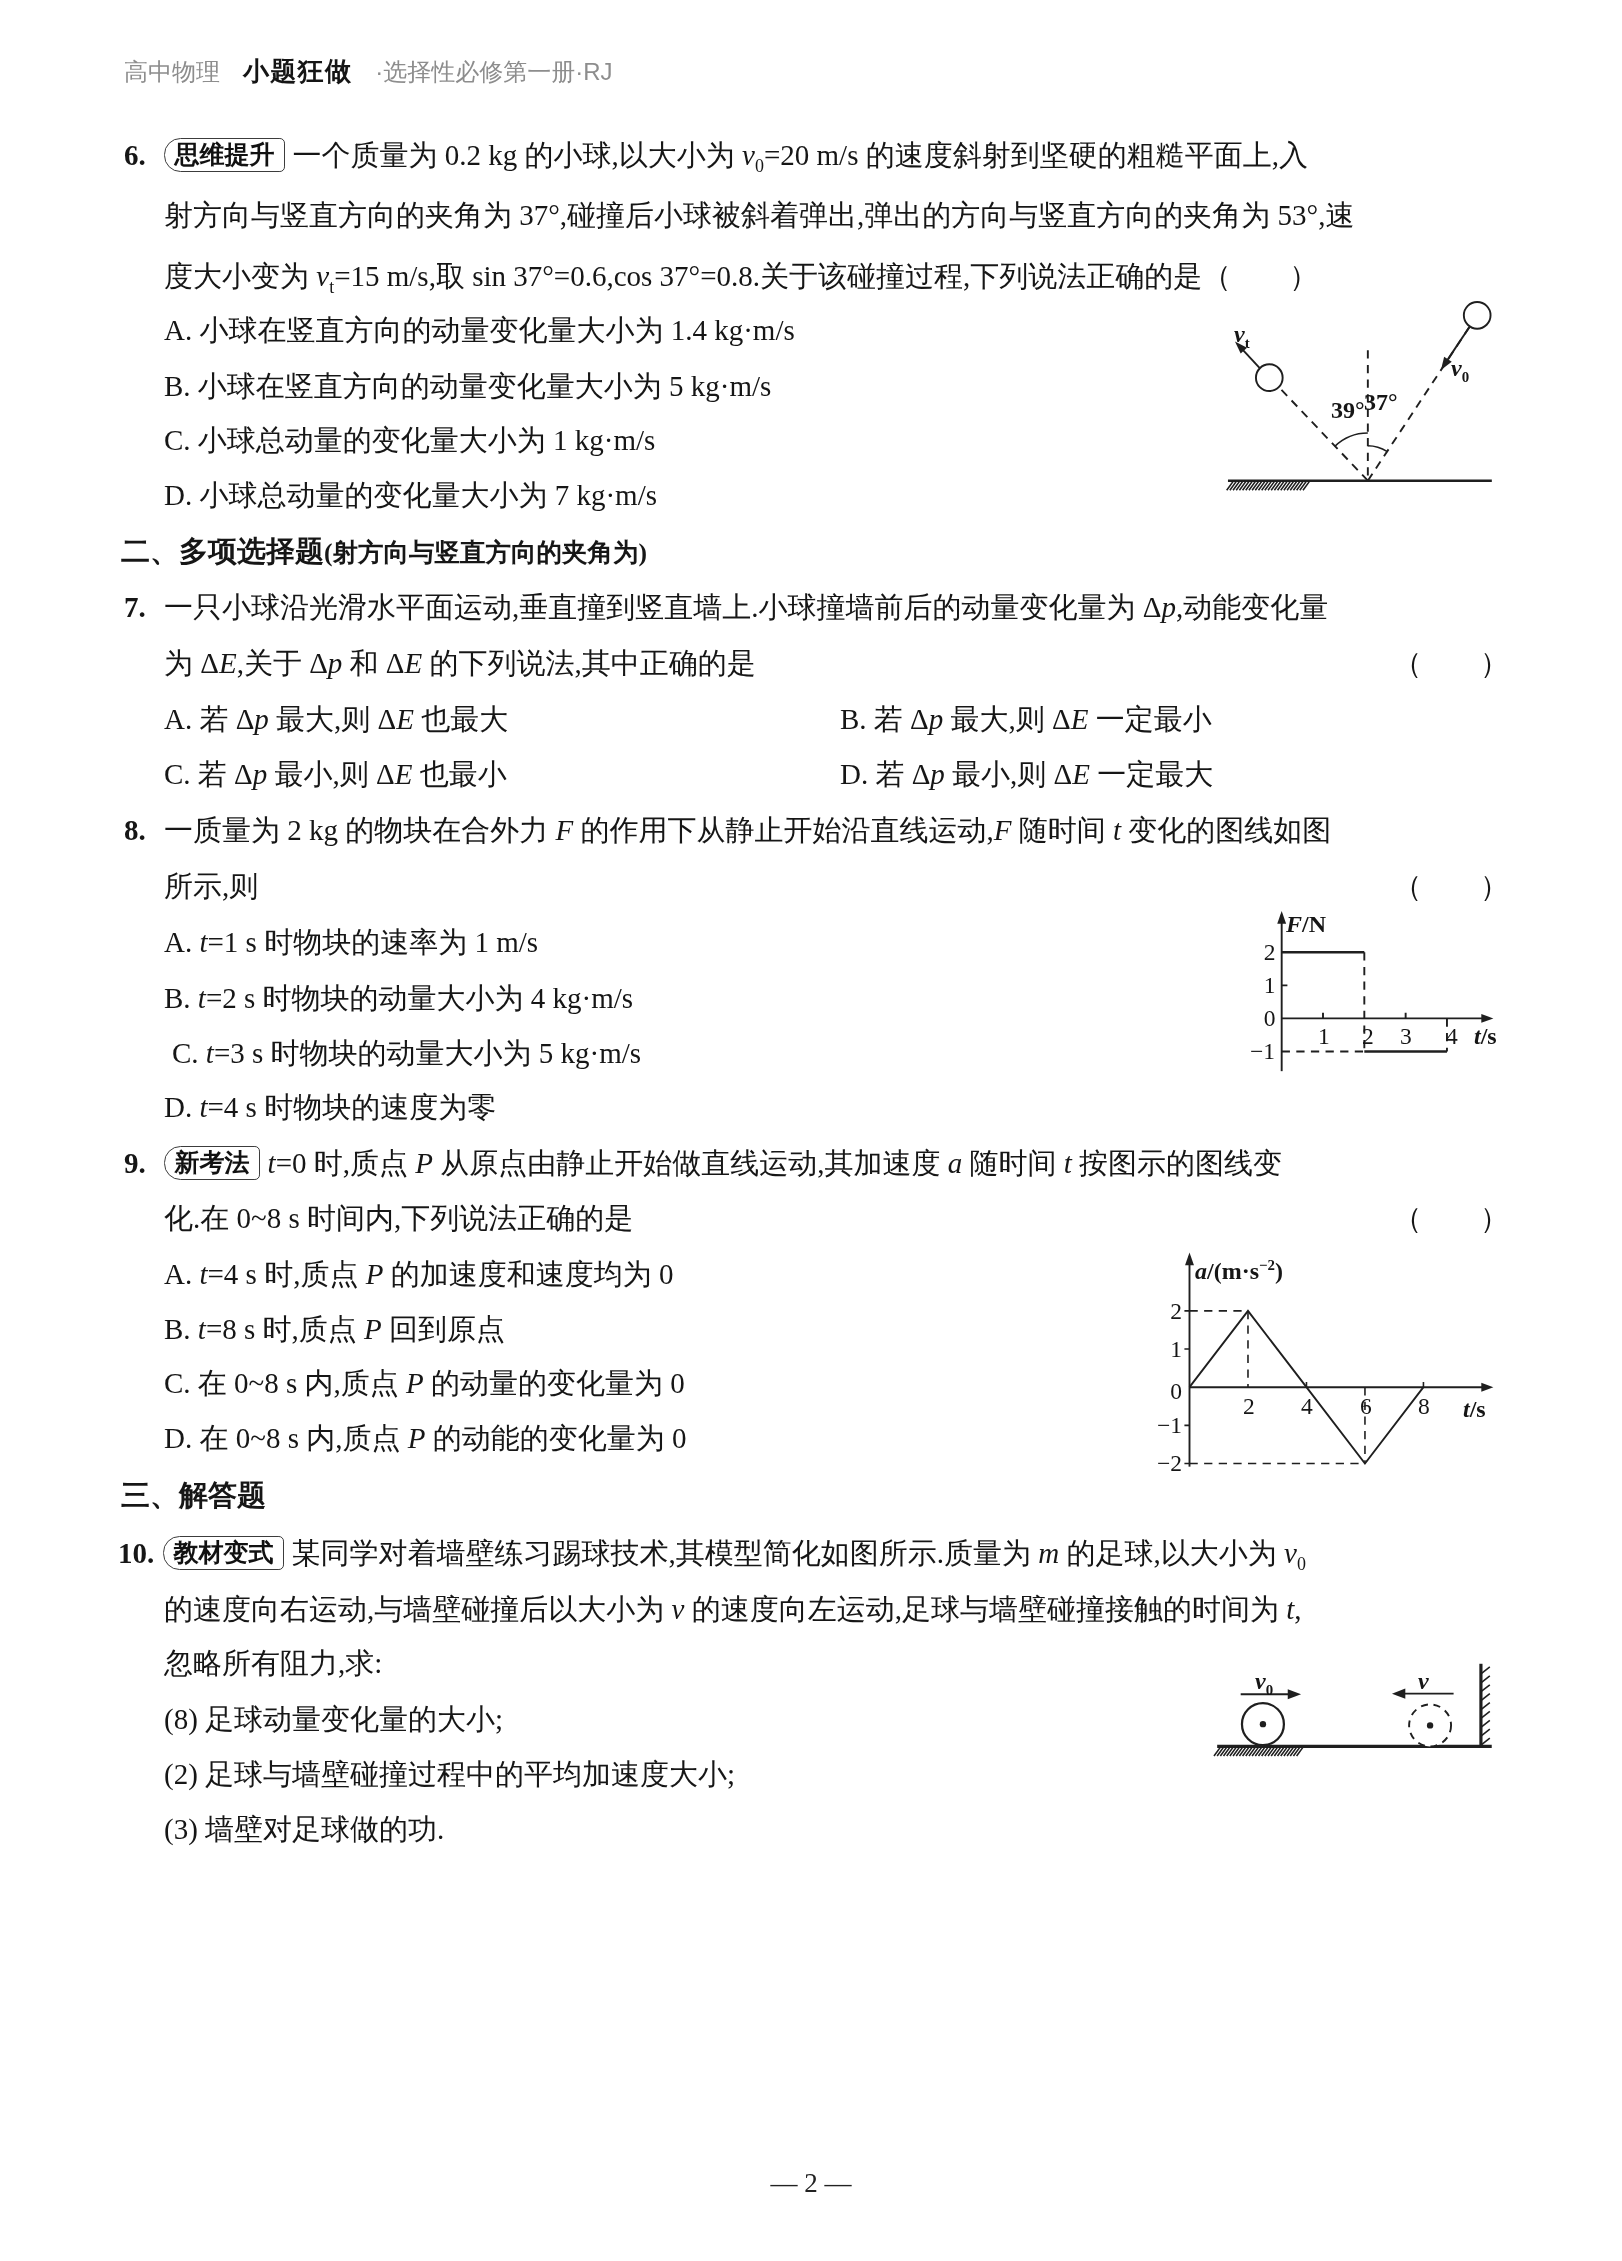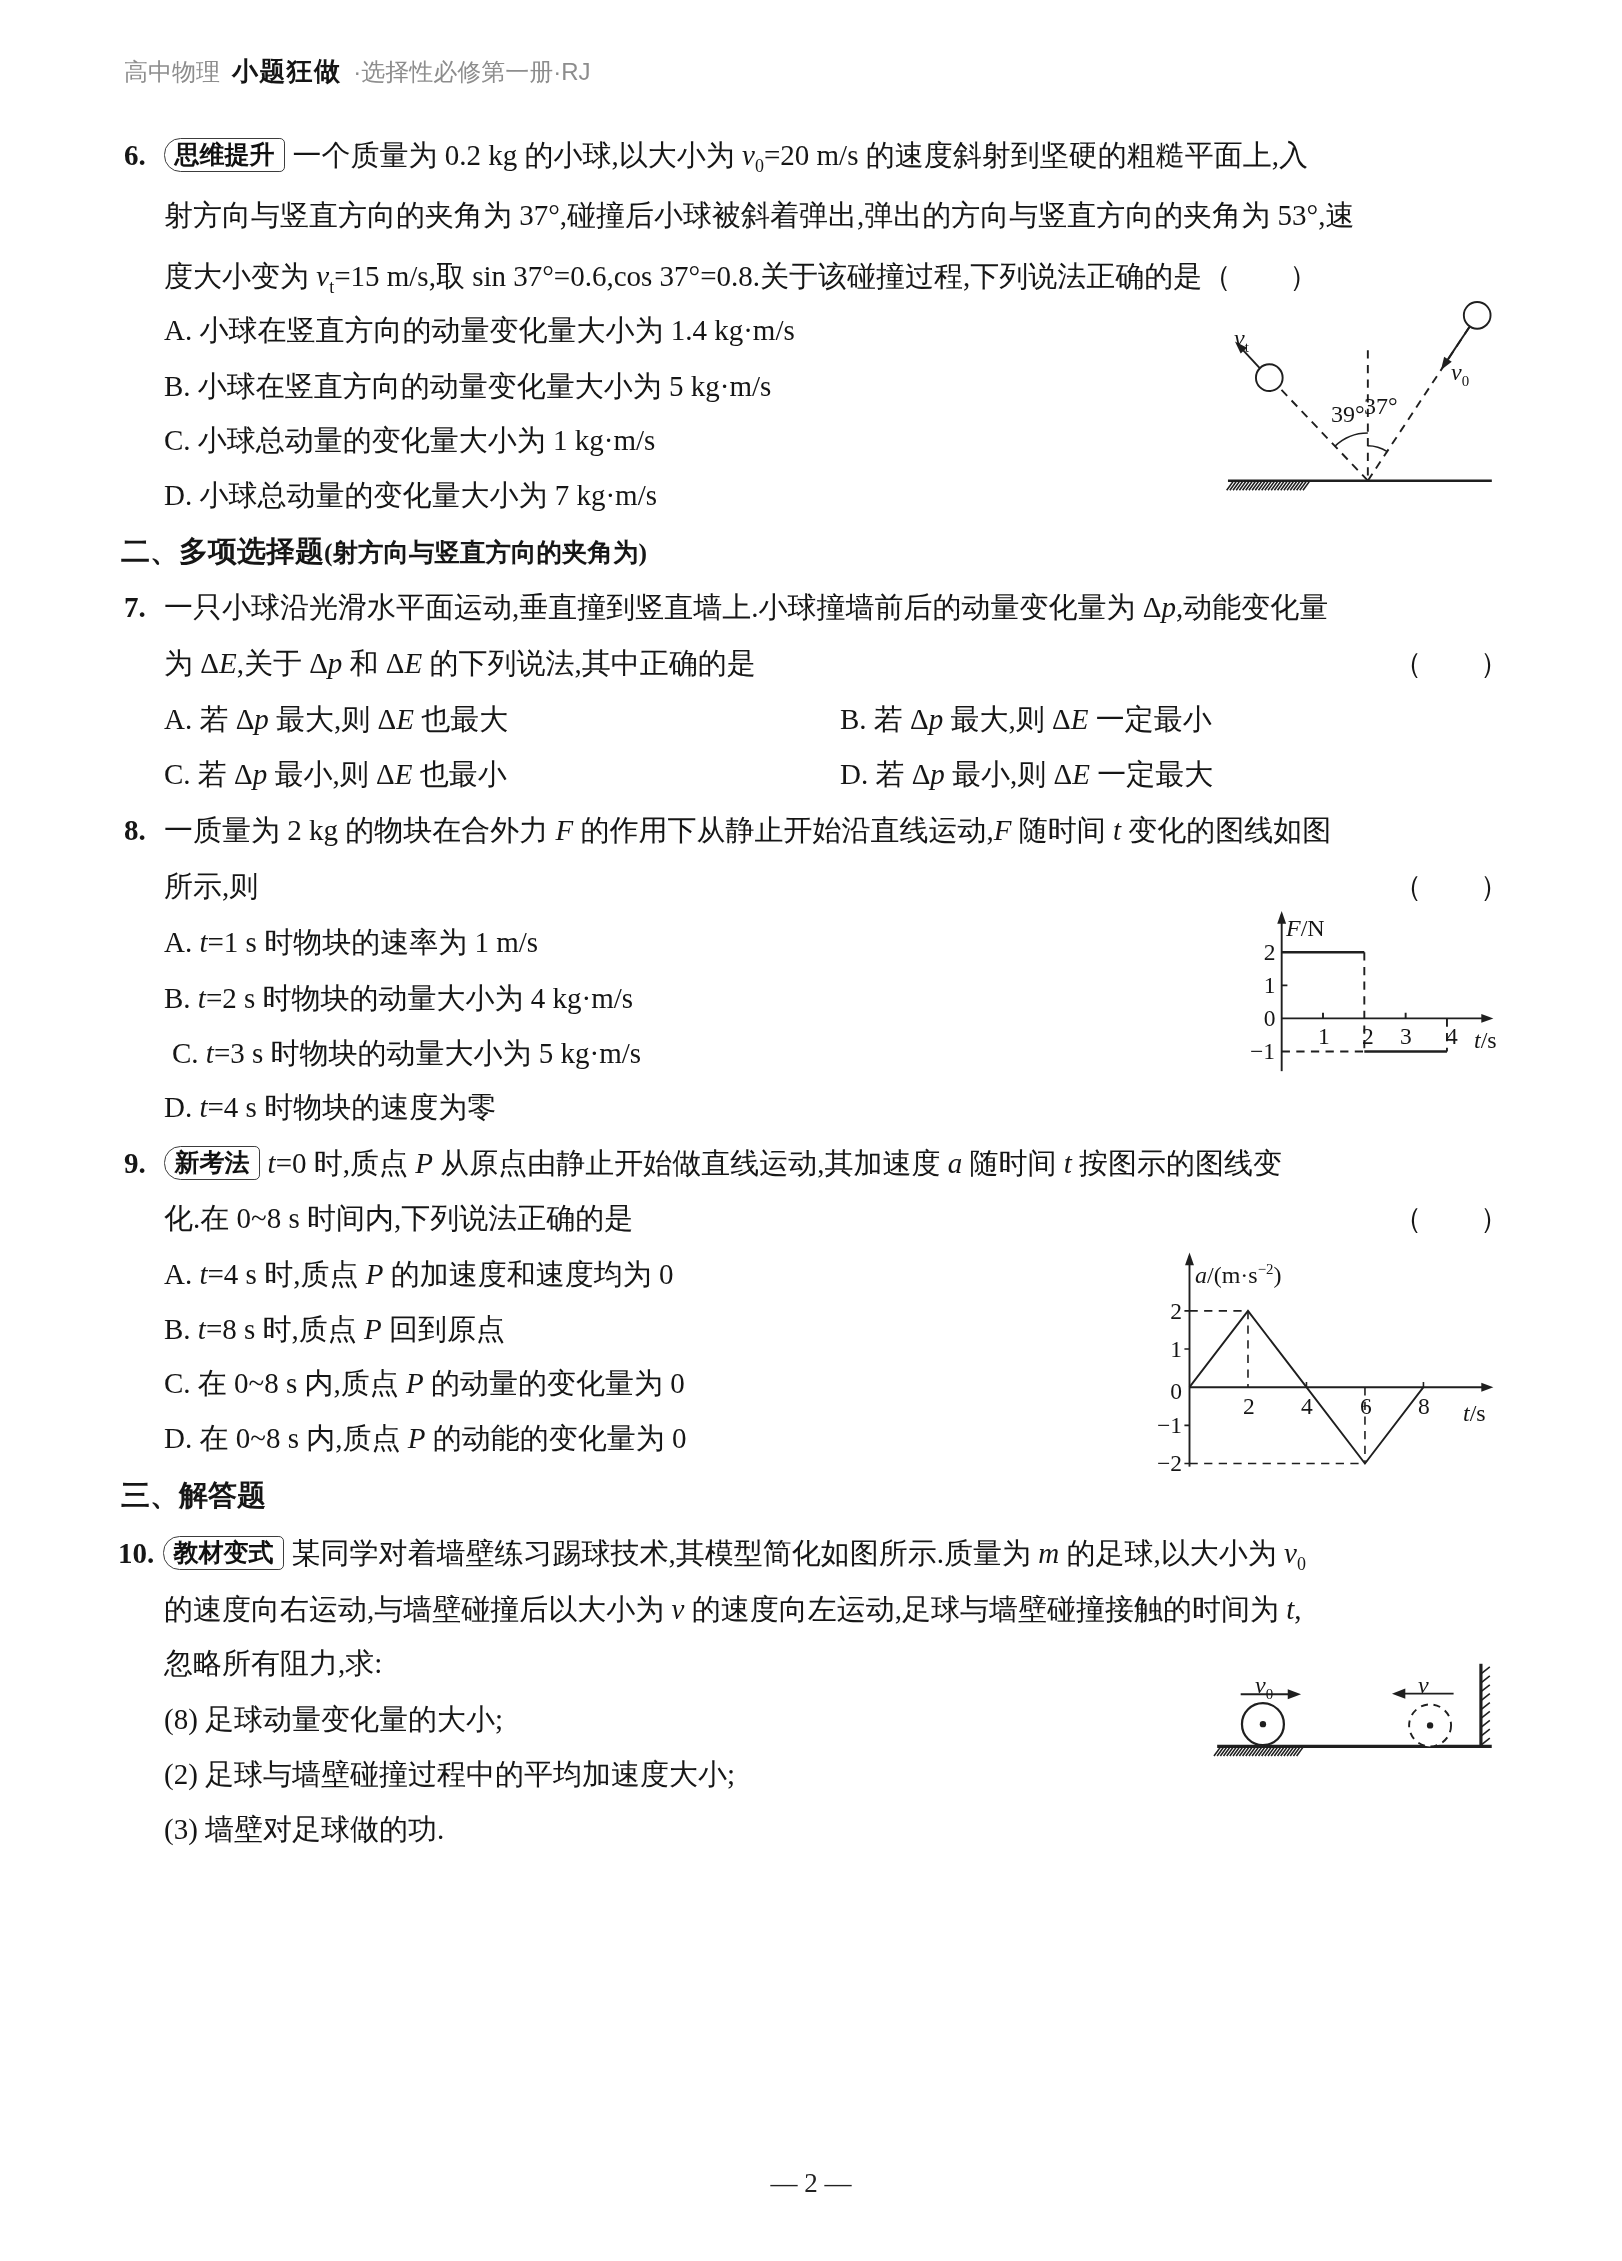--- a/index.html
+++ b/index.html
@@ -18,24 +18,24 @@
     font-family:"Liberation Sans","DejaVu Sans",sans-serif;font-weight:bold;
     font-size:25px;line-height:30.5px;color:#111;
   }
   .sec-title{font-family:Liberation Mono, monospace;font-weight:bold;font-size:29px;}
   .sec-note{font-size:25.5px;font-weight:600;}
   .bracket{position:absolute;font-size:29px;line-height:37px;}
   .page-header{
     position:absolute;left:124px;top:56px;font-size:24px;line-height:30.5px;color:#8d8d8d;
     font-family:"Liberation Sans","DejaVu Sans",sans-serif;white-space:nowrap;
   }
-  .logo{color:#151515;font-weight:900;font-size:26px;margin:0 12px;letter-spacing:1.3px;}
+  .logo{color:#151515;font-weight:900;font-size:26px;margin:0 23px;letter-spacing:1.3px;}
   .footer{position:absolute;left:0;right:0;top:2168px;text-align:center;font-size:27px;color:#222;}
   svg{position:absolute;overflow:visible;}
-  .fig-label{position:absolute;font-size:24px;line-height:37px;white-space:nowrap;}
+  .fig-label{position:absolute;font-size:24px;line-height:28px;white-space:nowrap;font-weight:bold;}
   .tick{position:absolute;font-size:23.5px;line-height:28px;}
   .tr{text-align:right;}
   .tc{text-align:center;}
   sub{font-size:62%;}
   sup{font-size:62%;}
   i{font-family:"Liberation Serif","DejaVu Serif",serif;}
 </style>
 </head>
 <body>
 

